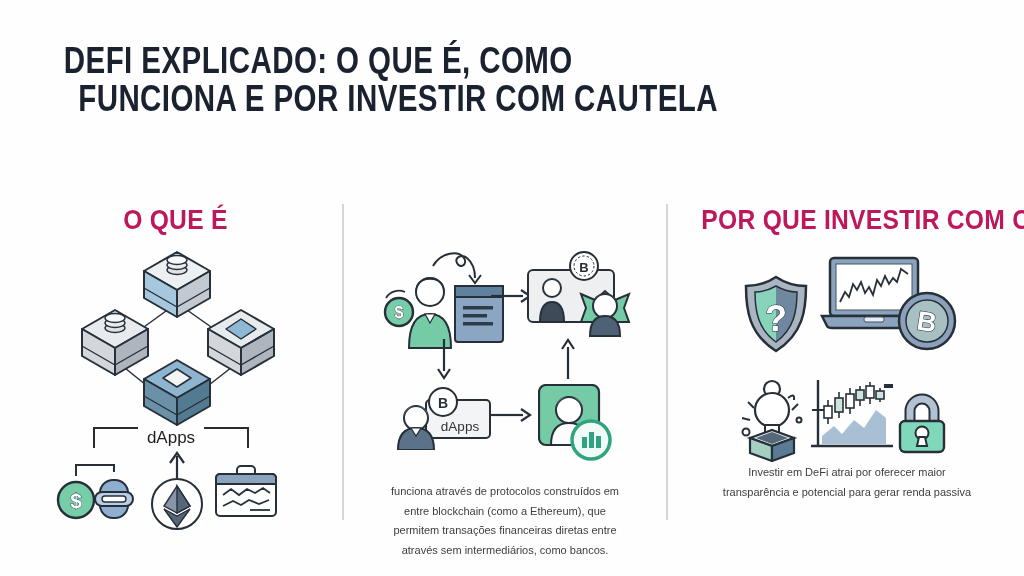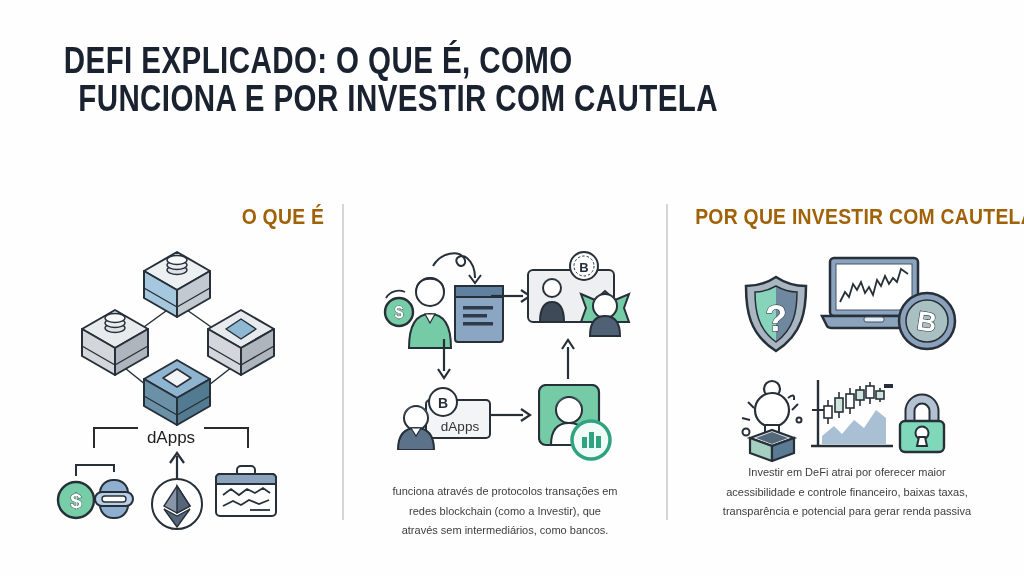--- a/index.html
+++ b/index.html
@@ -2,21 +2,21 @@
 <html><head>
 <meta charset="utf-8">
 <style>
   html,body{margin:0;padding:0;background:#fff;}
   #canvas{position:relative;width:1024px;height:576px;background:#fefefe;overflow:hidden;
           font-family:"Liberation Sans",sans-serif;color:#1c2534;}
   .abs{position:absolute;}
   .condensed{display:inline-block;transform:scaleX(0.82);transform-origin:50% 50%;white-space:nowrap;}
   #title{left:0;right:0;top:42px;text-align:left;font-weight:bold;color:#1a2230;margin-left:8px;}
   #title .tline{font-size:36px;line-height:38px;letter-spacing:.5px;}
-  .col-header{top:204px;text-align:right;font-weight:bold;font-size:22px;color:#a16207;letter-spacing:.3px;}
+  .col-header{top:204px;text-align:center;font-weight:bold;font-size:28px;color:#be185d;letter-spacing:.3px;}
   .divider{top:204px;width:2px;height:316px;background:#d6d6d6;}
   .caption{font-size:11px;line-height:19.5px;color:#3d3d3d;text-align:center;}
   svg{display:block;}
   svg text{font-family:"Liberation Sans",sans-serif;}
   .glyph{paint-order:stroke;}
 </style>
 </head>
 <body>
 
 <div id="canvas">
@@ -209,22 +209,23 @@
       <path d="M18 26 A13 13 0 0 1 44 26 Q44 13 31 13 Q18 13 18 26 Z" fill="#5b7289"></path>
       <path d="M13 61 C13 45 20 39 31 39 C42 39 49 45 49 61 Z" fill="#fdfdfd" stroke="#273039" stroke-width="2"></path>
       <circle cx="53" cy="56" r="19" fill="#f0faf6" stroke="#2fa380" stroke-width="3.5"></circle>
       <rect x="44" y="53" width="5" height="11" fill="#2fa380"></rect>
       <rect x="51" y="48" width="5" height="16" fill="#2fa380"></rect>
       <rect x="58" y="52" width="5" height="12" fill="#2fa380"></rect>
     </svg>
   </div>
 
   <div class="abs caption" style="left:348px;top:482px;width:314px;">
-    <div>funciona através de protocolos transações em</div>
-    <div>redes blockchain (como a Investir), que</div>
+    <div>funciona através de protocolos construídos em</div>
+    <div>entre blockchain (como a Ethereum), que</div>
+    <div>permitem transações financeiras diretas entre</div>
     <div>através sem intermediários, como bancos.</div>
   </div>
 
   <div class="abs" style="left:739px;top:274px;">
     <svg width="74" height="80" viewBox="0 0 74 80">
       <path d="M37 3 C46 9 56 12 67 12 C67 36 64 60 37 77 C10 60 7 36 7 12 C18 12 28 9 37 3 Z" fill="#a9b5c1" stroke="#273039" stroke-width="2.5"></path>
       <path d="M37 12 C30 16 23 18 16 18 C16 37 19 55 37 68 Z" fill="#88d4ba"></path>
       <path d="M37 12 C44 16 51 18 58 18 C58 37 55 55 37 68 Z" fill="#70889f"></path>
       <path d="M37 12 C44 16 51 18 58 18 C58 37 55 55 37 68 C19 55 16 37 16 18 C23 18 30 16 37 12 Z" fill="none" stroke="#273039" stroke-width="1.5"></path>
       <text class="glyph" x="37" y="57" font-size="36" font-weight="bold" fill="#fff" stroke="#273039" stroke-width="1" text-anchor="middle">?</text>
@@ -301,17 +302,16 @@
       <path d="M7.5 32 V21 A16.5 16.5 0 0 1 40.5 21 V32" fill="none" stroke="#273039" stroke-width="2"></path>
       <path d="M16.5 32 V21 A7.5 7.5 0 0 1 31.5 21 V32" fill="none" stroke="#273039" stroke-width="2"></path>
       <rect x="2" y="31" width="44" height="31" rx="5" fill="#7fd8ba" stroke="#273039" stroke-width="2.4"></rect>
       <circle cx="24" cy="43" r="6.5" fill="#fff" stroke="#273039" stroke-width="2"></circle>
       <polygon points="21,47 27,47 29,56 19,56" fill="#fff" stroke="#273039" stroke-width="2"></polygon>
     </svg>
   </div>
 
   <div class="abs caption" style="left:670px;top:463px;width:354px;">
     <div>Investir em DeFi atrai por oferecer maior</div>
-    <div>acessibilidade e controle financeiro, baixas taxas,</div>
     <div>transparência e potencial para gerar renda passiva</div>
   </div>
 
 </div>
 
 </body></html>

